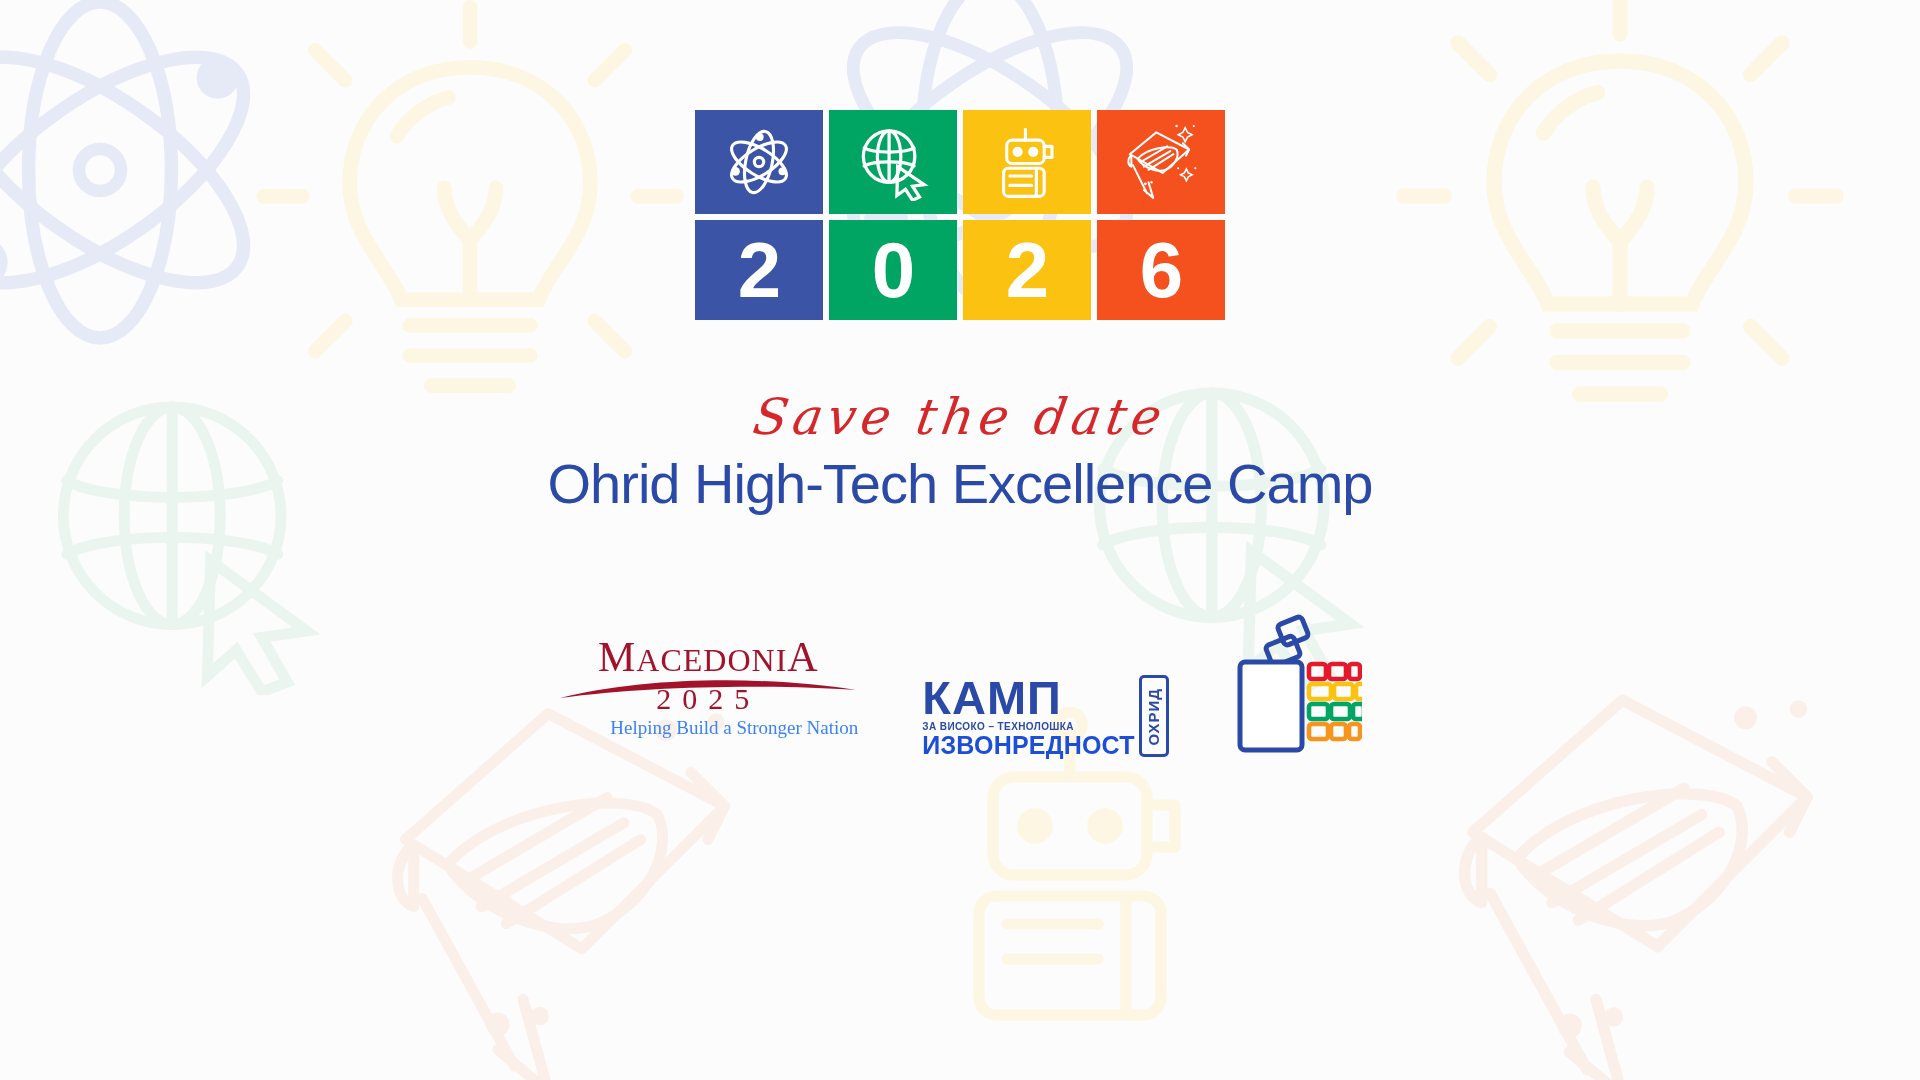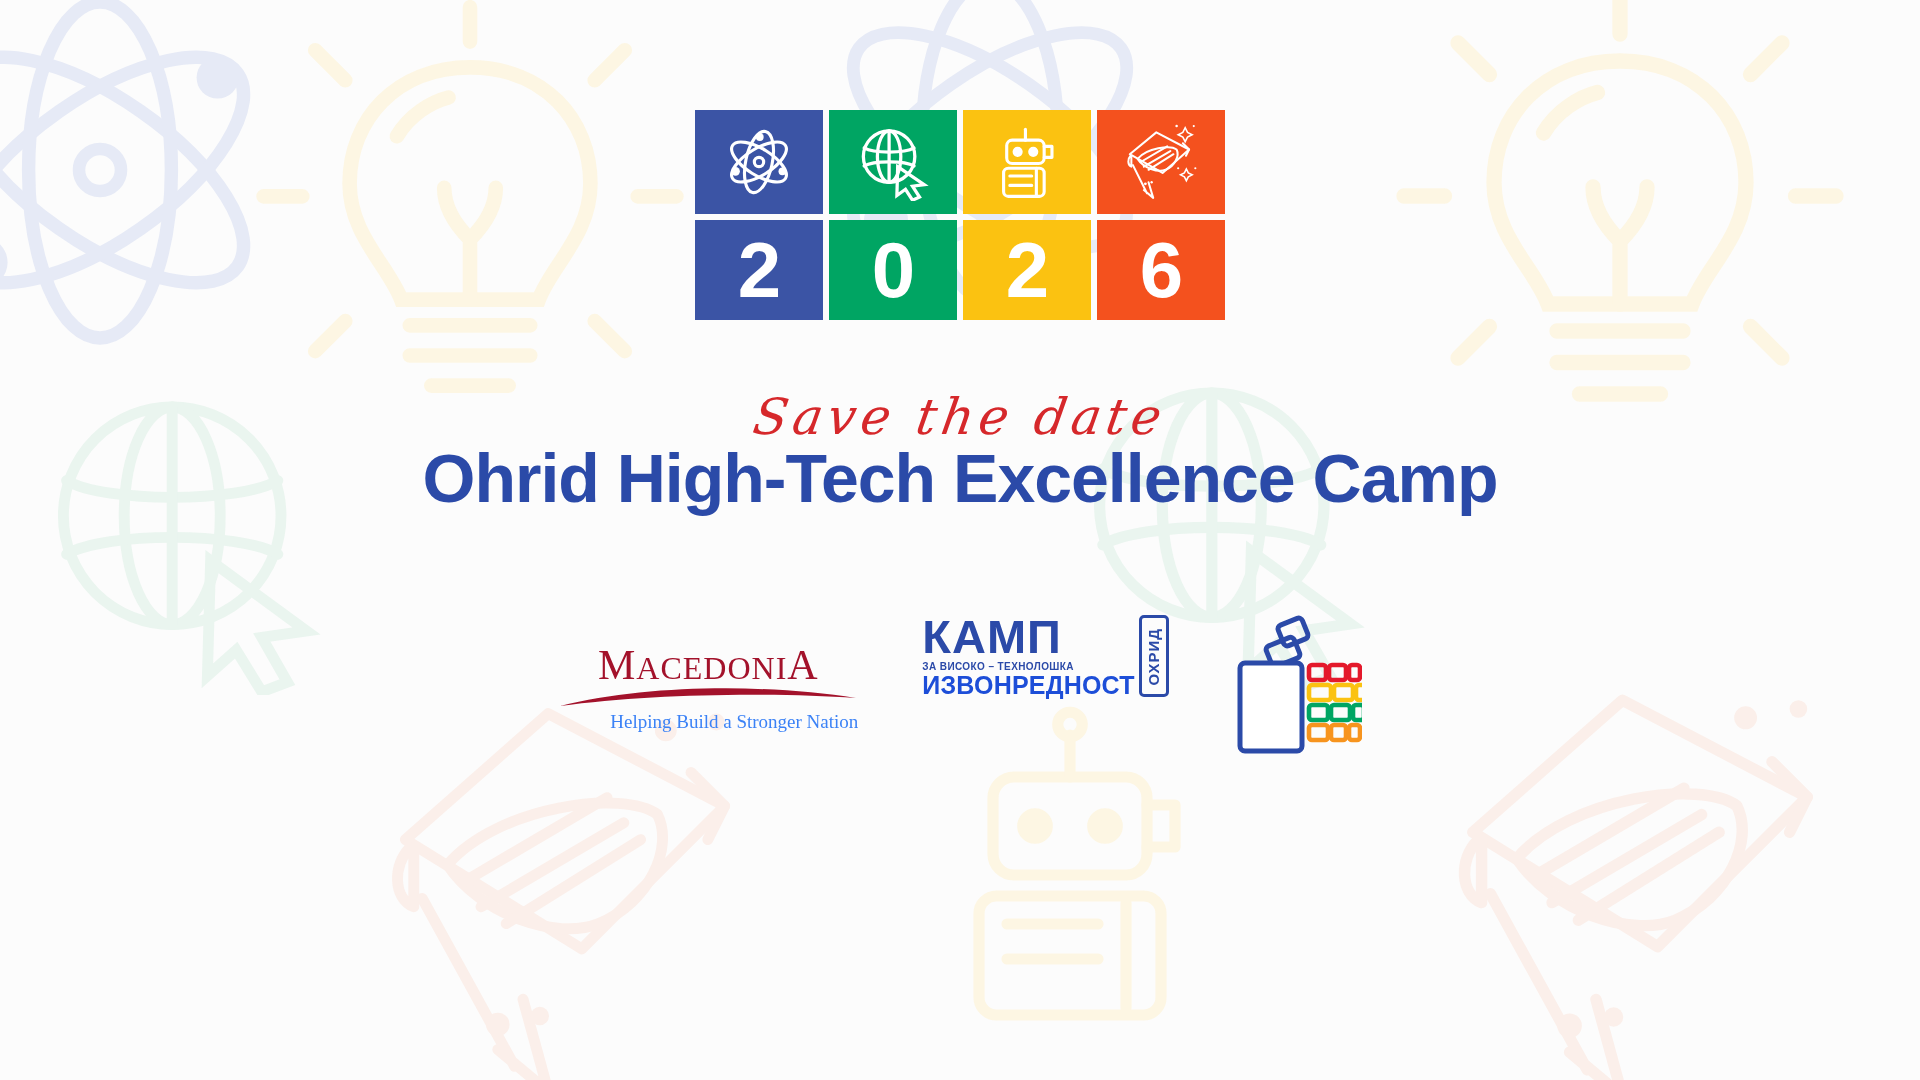--- a/index.html
+++ b/index.html
@@ -43,23 +43,23 @@
     font-family:"DejaVu Serif", serif;
     font-style:italic;
     font-size:50px;
     color:#D6282B;
     letter-spacing:5px;
     transform:skewX(-9deg);
     display:inline-block;
     line-height:1;
   }
   #camp-title {
-    margin-top:0;
-    font-size:68px;
-    font-weight:700;
+    margin-top:12px;
+    font-size:56px;
+    font-weight:400;
     color:#2B4AA8;
     letter-spacing:-1px;
     line-height:1.08;
   }
   #camp-dates {
     margin-top:18px;
     font-size:52px;
     font-weight:700;
     color:#D62232;
     letter-spacing:0px;
@@ -86,21 +86,21 @@
     font-size:30px; color:#A3122B;
     letter-spacing:11px; margin-top:-16px; line-height:1;
   }
   #mk-tagline {
     font-family:"Liberation Serif", serif;
     font-size:19px; color:#3b82f6;
     margin-top:4px; line-height:1;text-align:right;
   }
 
   
-  #kamp-logo { display:flex; align-items:flex-start; gap:0px; position:relative; }
+  #kamp-logo { display:flex; align-items:flex-end; gap:0px; position:relative; }
   #kamp-words { display:flex; flex-direction:column; align-items:flex-start; }
   #kamp-main {
     font-size:47px; font-weight:700; color:#2B4AA8;
     letter-spacing:1px; line-height:0.95;
   }
   #kamp-sub1 {
     font-size:10px; font-weight:700; color:#2B4AA8;
     letter-spacing:0.4px; line-height:1.1; margin-top:1px;
   }
   #kamp-sub2 {
@@ -328,20 +328,21 @@
 
     <div id="macedonia-logo">
       <div id="mk-word">
         <span>M</span><span class="sm">ACEDONI</span><span>A</span>
       </div>
       <div id="mk-swoosh">
         <svg viewBox="0 0 300 26" style="width:300px;height:26px;display:block;">
           <path d="M2 24 C90 2 210 2 298 16 C210 10 90 12 2 24 Z" fill="#A3122B"></path>
         </svg>
       </div>
+      <div id="mk-year">2025</div>
       <div id="mk-tagline">Helping Build a Stronger Nation</div>
     </div>
 
     <div id="kamp-logo">
 
       <div id="kamp-words">
         <div id="kamp-main">КАМП</div>
         <div id="kamp-sub1">ЗА ВИСОКО – ТЕХНОЛОШКА</div>
         <div id="kamp-sub2">ИЗВОНРЕДНОСТ</div>
       </div>

